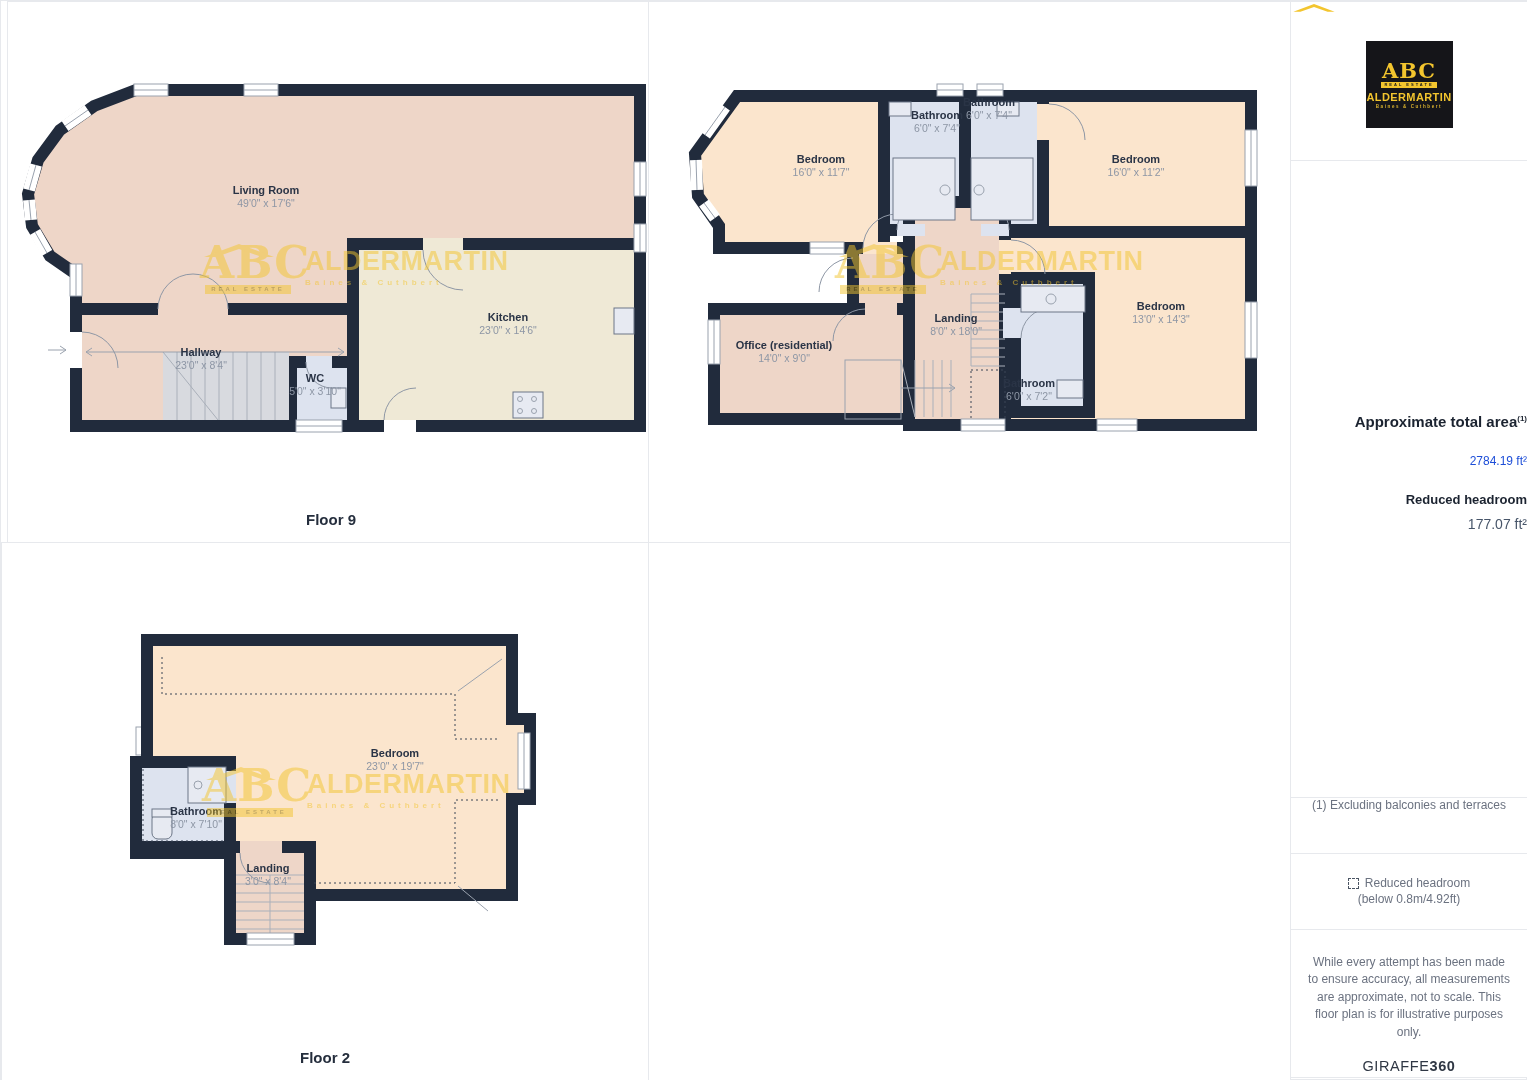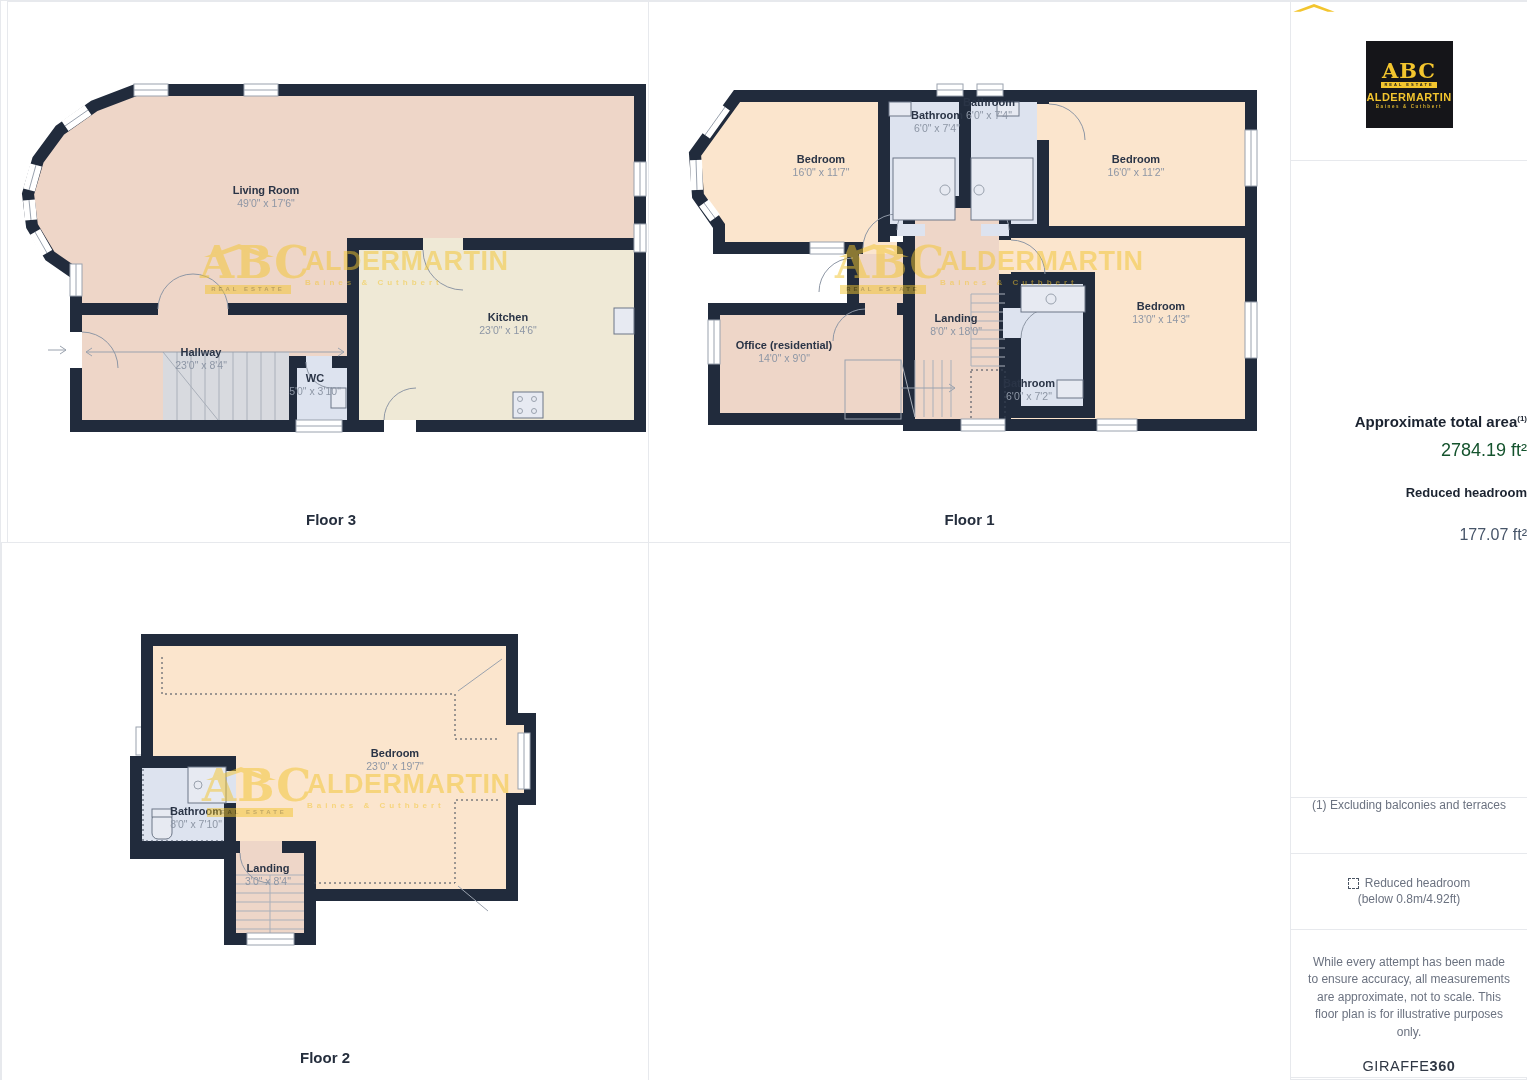--- a/index.html
+++ b/index.html
@@ -50,23 +50,23 @@
   .logo{margin-top:39px;width:87px;height:87px;background:#151519;display:flex;flex-direction:column;
     align-items:center;justify-content:center;text-align:center}
   .logo-abc{font-family:"DejaVu Serif",serif;font-weight:bold;font-size:21px;line-height:1;color:var(--yellow);letter-spacing:1px}
   .logo-band{margin-top:1px;width:56px;height:6px;background:var(--yellow);color:#151519;
     font-size:4px;font-weight:bold;letter-spacing:2px;line-height:6px}
   .logo-name{margin-top:3px;font-size:11px;font-weight:bold;color:var(--yellow);letter-spacing:.4px}
   .logo-sub{margin-top:1px;font-size:4.5px;color:#d9b12e;letter-spacing:1.6px;font-weight:bold}
   .sb-main{height:640px;text-align:right;padding-top:252px}
   .sb-area-title{font-size:15px;font-weight:bold;color:#1b2330}
   .sb-area-title sup{font-size:8px}
-  .sb-area-value{margin-top:10px;font-size:18px;color:#14532d}
+  .sb-area-value{margin-top:24px;font-size:12px;color:#1d4ed8}
   .sb-hr-title{margin-top:24px;font-size:13px;font-weight:bold;color:#1b2330}
-  .sb-hr-value{margin-top:26px;font-size:16px;color:#475569}
+  .sb-hr-value{margin-top:9px;font-size:14px;color:#475569}
   .sb-footnote{height:56px;display:flex;align-items:flex-start;justify-content:center;
     font-size:12px;color:var(--muted)}
   .sb-legend{height:77px;display:flex;flex-direction:column;align-items:center;justify-content:center;
     font-size:12px;color:var(--muted);line-height:1.35}
   .legend-row{display:flex;align-items:center;gap:6px}
   .legend-icon{width:11px;height:11px;border:1px dashed #4b5563;flex:none}
   .sb-disclaimer{flex:1;text-align:center;padding:24px 16px 0;font-size:12px;color:var(--muted);line-height:1.45}
   .sb-brand{margin-top:15px;font-size:14.5px;color:#2f3744;letter-spacing:.6px}
   .sb-brand b{font-weight:bold}
 </style>
@@ -156,21 +156,21 @@
             <path d="M4,15 L39,2 L74,15 L62,15 L39,7 L16,15 Z" fill="#f3c52e"></path>
           </svg>
         <div class="wm-abc">ABC</div>
         <div class="wm-band">REAL ESTATE</div>
       </div>
       <div class="wm-right">
         <div class="wm-name">ALDERMARTIN</div>
         <div class="wm-sub">Baines &amp; Cuthbert</div>
       </div>
     </div>
-    <div class="floor-title">Floor 3</div>
+    <div class="floor-title">Floor 9</div>
   </div>
 
   <div class="panel" id="panel-f1">
     <svg width="643" height="542" viewBox="0 0 643 542">
       <path class="wall fill-peach" d="M235,94 L88,94 L46,152 L49,194 L70,224 L70,246 L235,246 Z"></path>
       <path class="wall fill-blue" d="M235,94 L316,94 L316,228 L235,228 Z"></path>
       <path class="wall fill-blue" d="M316,94 L394,94 L394,228 L316,228 Z"></path>
       <path class="wall fill-peach" d="M394,94 L602,94 L602,230 L394,230 Z"></path>
       <path class="wall fill-peach" d="M356,230 L602,230 L602,423 L356,423 Z"></path>
       <path class="wall fill-pink" d="M260,200 L356,200 L356,423 L260,423 Z"></path>
@@ -281,21 +281,20 @@
             <path d="M4,15 L39,2 L74,15 L62,15 L39,7 L16,15 Z" fill="#f3c52e"></path>
           </svg>
         <div class="wm-abc">ABC</div>
         <div class="wm-band">REAL ESTATE</div>
       </div>
       <div class="wm-right">
         <div class="wm-name">ALDERMARTIN</div>
         <div class="wm-sub">Baines &amp; Cuthbert</div>
       </div>
     </div>
-    <div class="floor-title">Floor 1</div>
   </div>
 
   <div class="panel" id="panel-f2">
     <svg width="648" height="539" viewBox="0 0 648 539">
       <rect x="134" y="184" width="24" height="28" class="fill-grey thin"></rect>
       <path class="wall fill-peach" d="M145,97 H510 V176 H528 V256 H510 V352 H308 V396 H228 V310 H134 V219 H145 Z"></path>
       <path class="wall fill-blue" d="M134,219 H228 V304 H134 Z"></path>
       <path class="wall fill-pink" d="M228,304 H308 V396 H228 Z"></path>
 
       <g>

